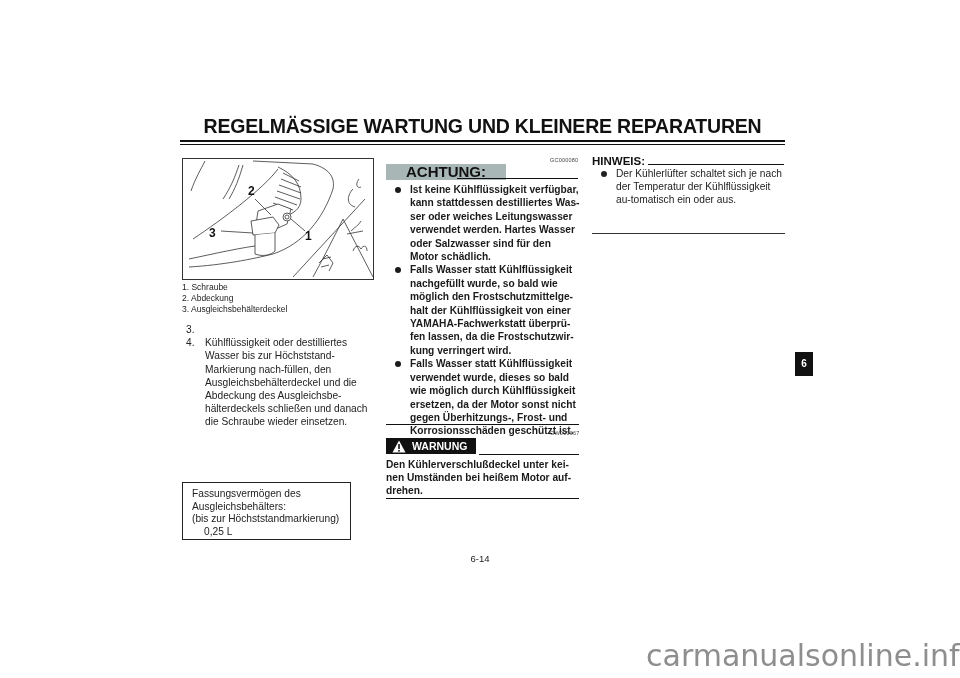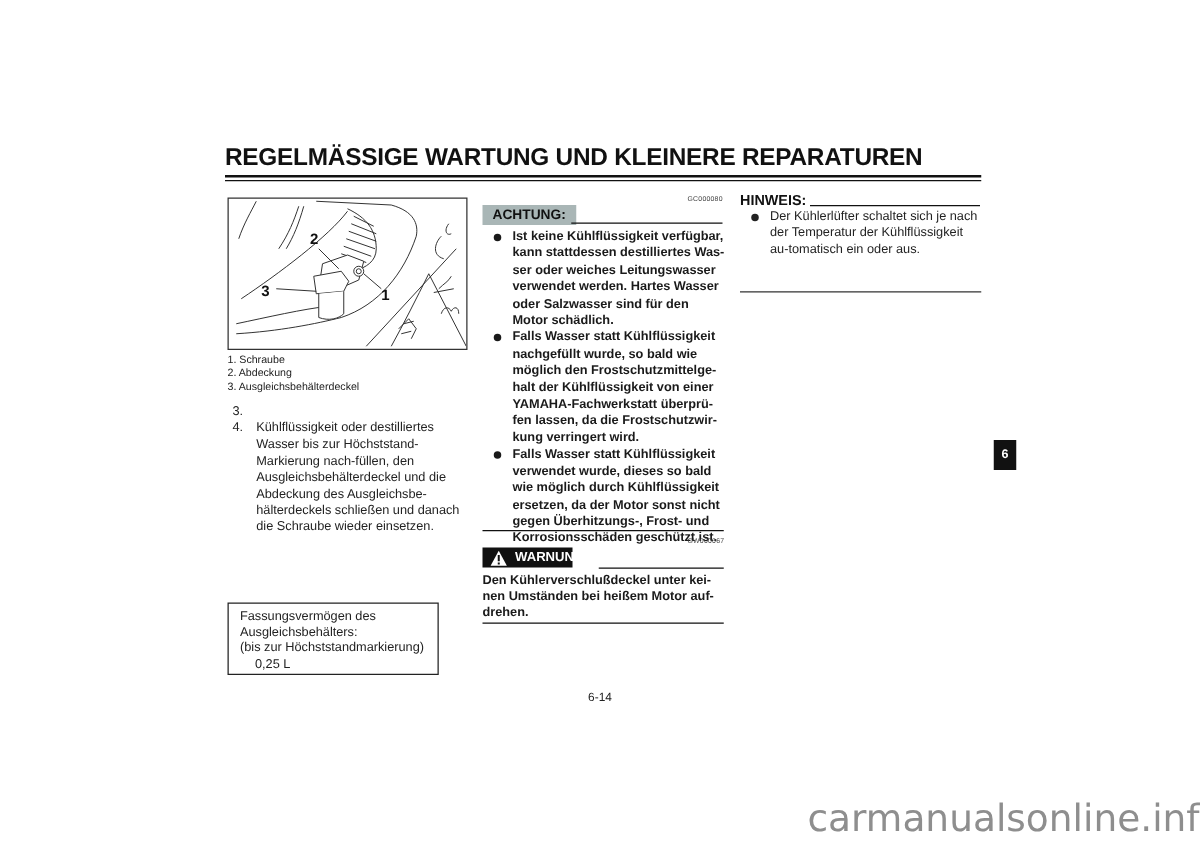--- a/index.html
+++ b/index.html
@@ -3,21 +3,21 @@
 <meta charset="utf-8">
 <style>
   html, body { margin: 0; padding: 0; }
   body {
     width: 960px; height: 678px; position: relative; overflow: hidden;
     background: #ffffff; color: #1a1a1a;
     font-family: "Liberation Sans", "DejaVu Sans", sans-serif;
   }
   .page-title {
     position: absolute; left: 180px; top: 115px; width: 605px;
-    text-align: left; font-weight: bold; font-size: 19.5px; letter-spacing: -0.2px;
+    text-align: center; font-weight: bold; font-size: 19.5px; letter-spacing: -0.2px;
     color: #111; line-height: 22px;
   }
   .title-rule-thick { position: absolute; left: 180px; top: 140px; width: 605px; height: 2px; background: #111; }
   .title-rule-thin { position: absolute; left: 180px; top: 144px; width: 605px; height: 1px; background: #111; }
 
   
   .figure {
     position: absolute; left: 182px; top: 158px; width: 190px; height: 120px;
     border: 1px solid #333; background: #fff; overflow: hidden;
   }
@@ -34,33 +34,33 @@
     position: absolute; left: 182px; top: 482px; width: 169px; height: 58px;
     border: 1px solid #222; font-size: 10.2px; line-height: 12.5px; color: #222;
     padding: 5px 0 0 9px; box-sizing: border-box;
   }
   .spec-box .indent { padding-left: 12px; }
 
   
   .code { position: absolute; font-size: 5.5px; color: #444; letter-spacing: 0.2px; }
   .achtung-label {
     position: absolute; left: 386px; top: 164px; background: #a9b6b6; color: #111;
-    font-weight: bold; font-size: 11px; padding: 1px 8px; line-height: 14px;
+    font-weight: bold; font-size: 15px; padding: 1px 20px; line-height: 14px;
   }
   .achtung-rule { position: absolute; left: 457px; top: 178px; width: 121px; height: 1px; background: #111; }
   .bold-list { position: absolute; left: 394px; width: 186px; font-weight: bold; font-size: 10.2px; line-height: 13.4px; color: #1a1a1a; }
   .bullet-item { display: flex; }
   .bullet-item .dot { width: 16px; flex: none; position: relative; }
   .bullet-item .dot::before {
     content: ""; position: absolute; left: 1px; top: 3.5px; width: 6px; height: 6px; border-radius: 50%; background: #1a1a1a;
   }
   .bullet-item .txt { flex: 1; }
   .rule { position: absolute; height: 1px; background: #111; }
   .warn-label {
-    position: absolute; left: 386px; top: 438px; width: 72px; height: 16px; background: #111; color: #fff;
+    position: absolute; left: 386px; top: 438px; width: 90px; height: 16px; background: #111; color: #fff;
     font-weight: bold; font-size: 10.5px; line-height: 16px; display: flex; align-items: center;
   }
   .warn-label .tri { margin-left: 6px; margin-right: 6px; width: 14px; height: 13px; position: relative; }
   .warn-text { position: absolute; left: 386px; top: 458px; width: 195px; font-weight: bold; font-size: 10.2px; line-height: 13px; color: #1a1a1a; }
 
   
   .hinweis-label { position: absolute; left: 592px; top: 154px; font-weight: bold; font-size: 11.5px; line-height: 14px; color: #111; }
   .hinweis-list { position: absolute; left: 600px; top: 167px; width: 186px; font-size: 10.2px; line-height: 13.2px; color: #222; }
   .hinweis-list .bullet-item .dot::before { background: #222; }
 

